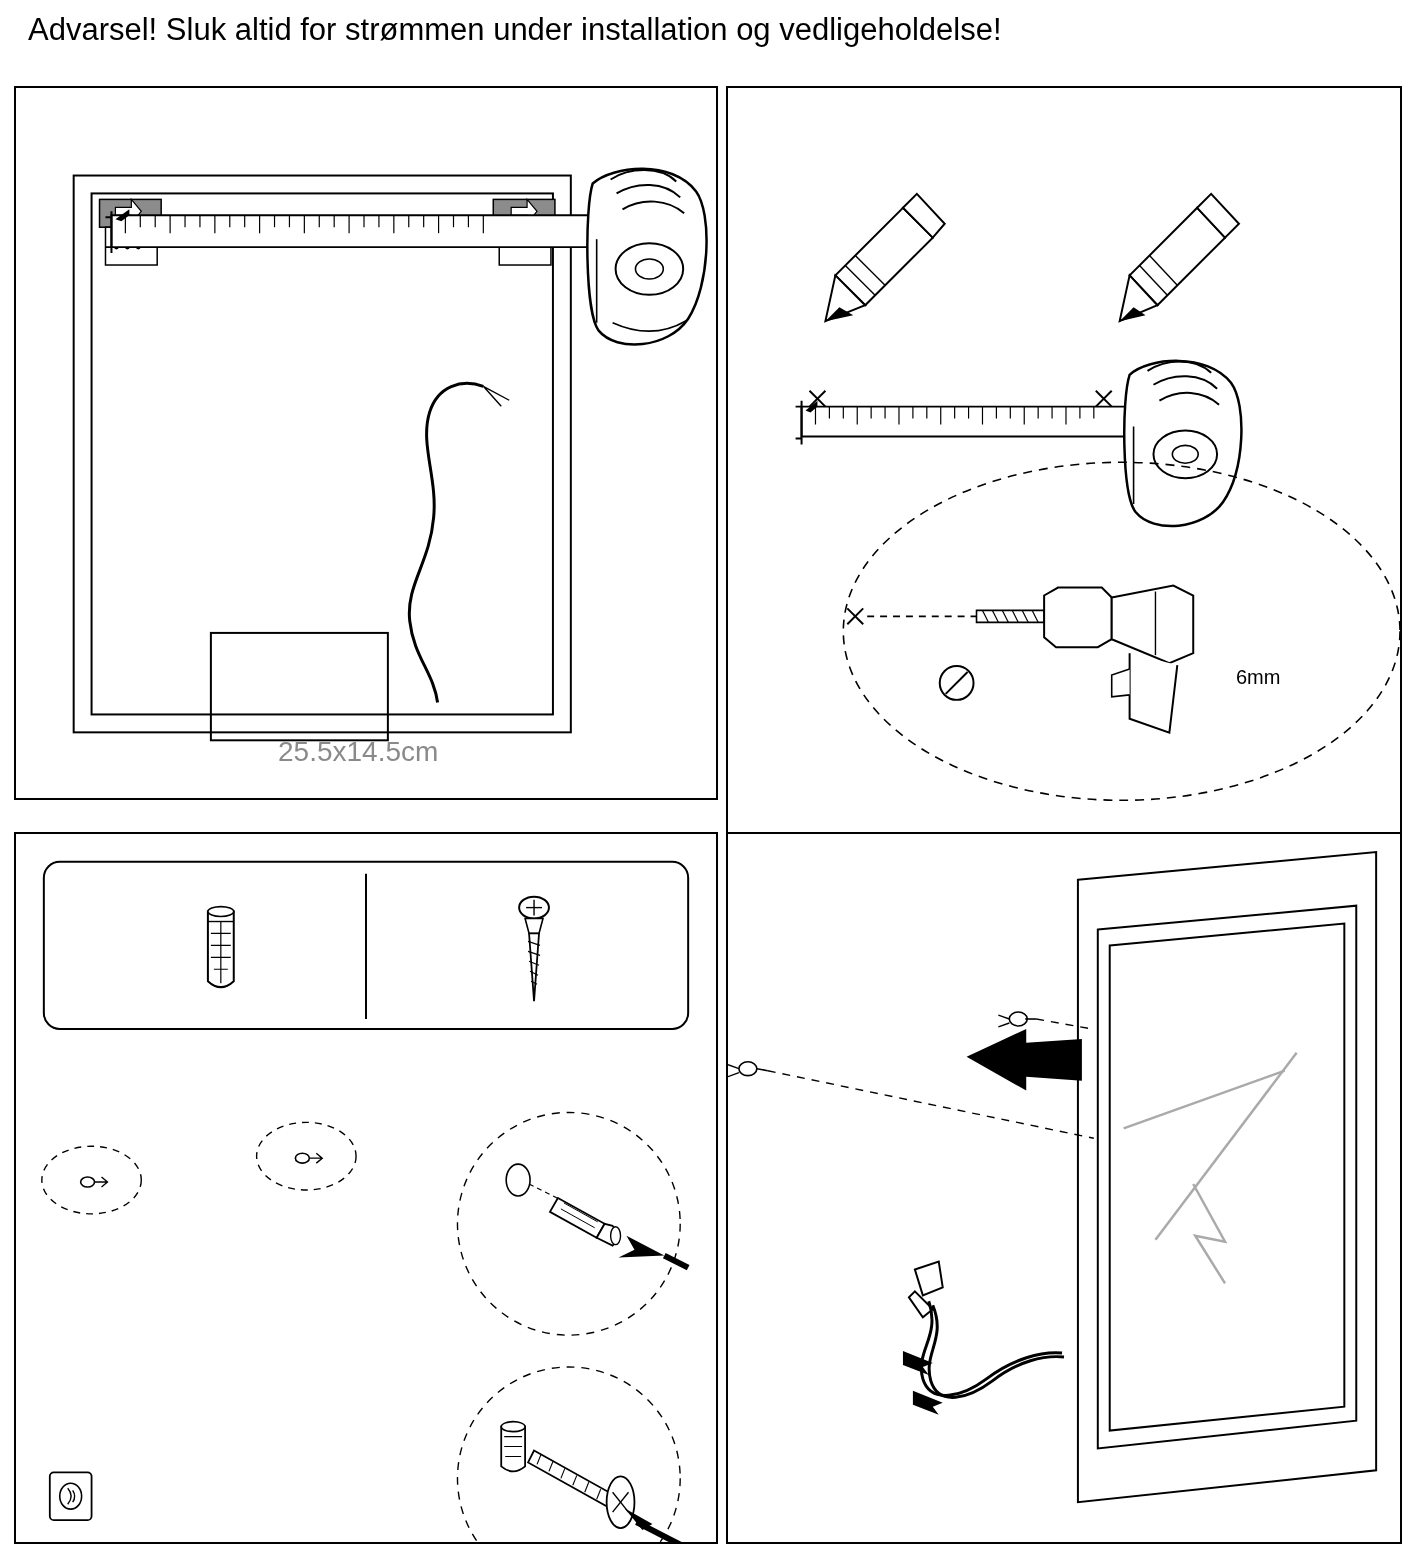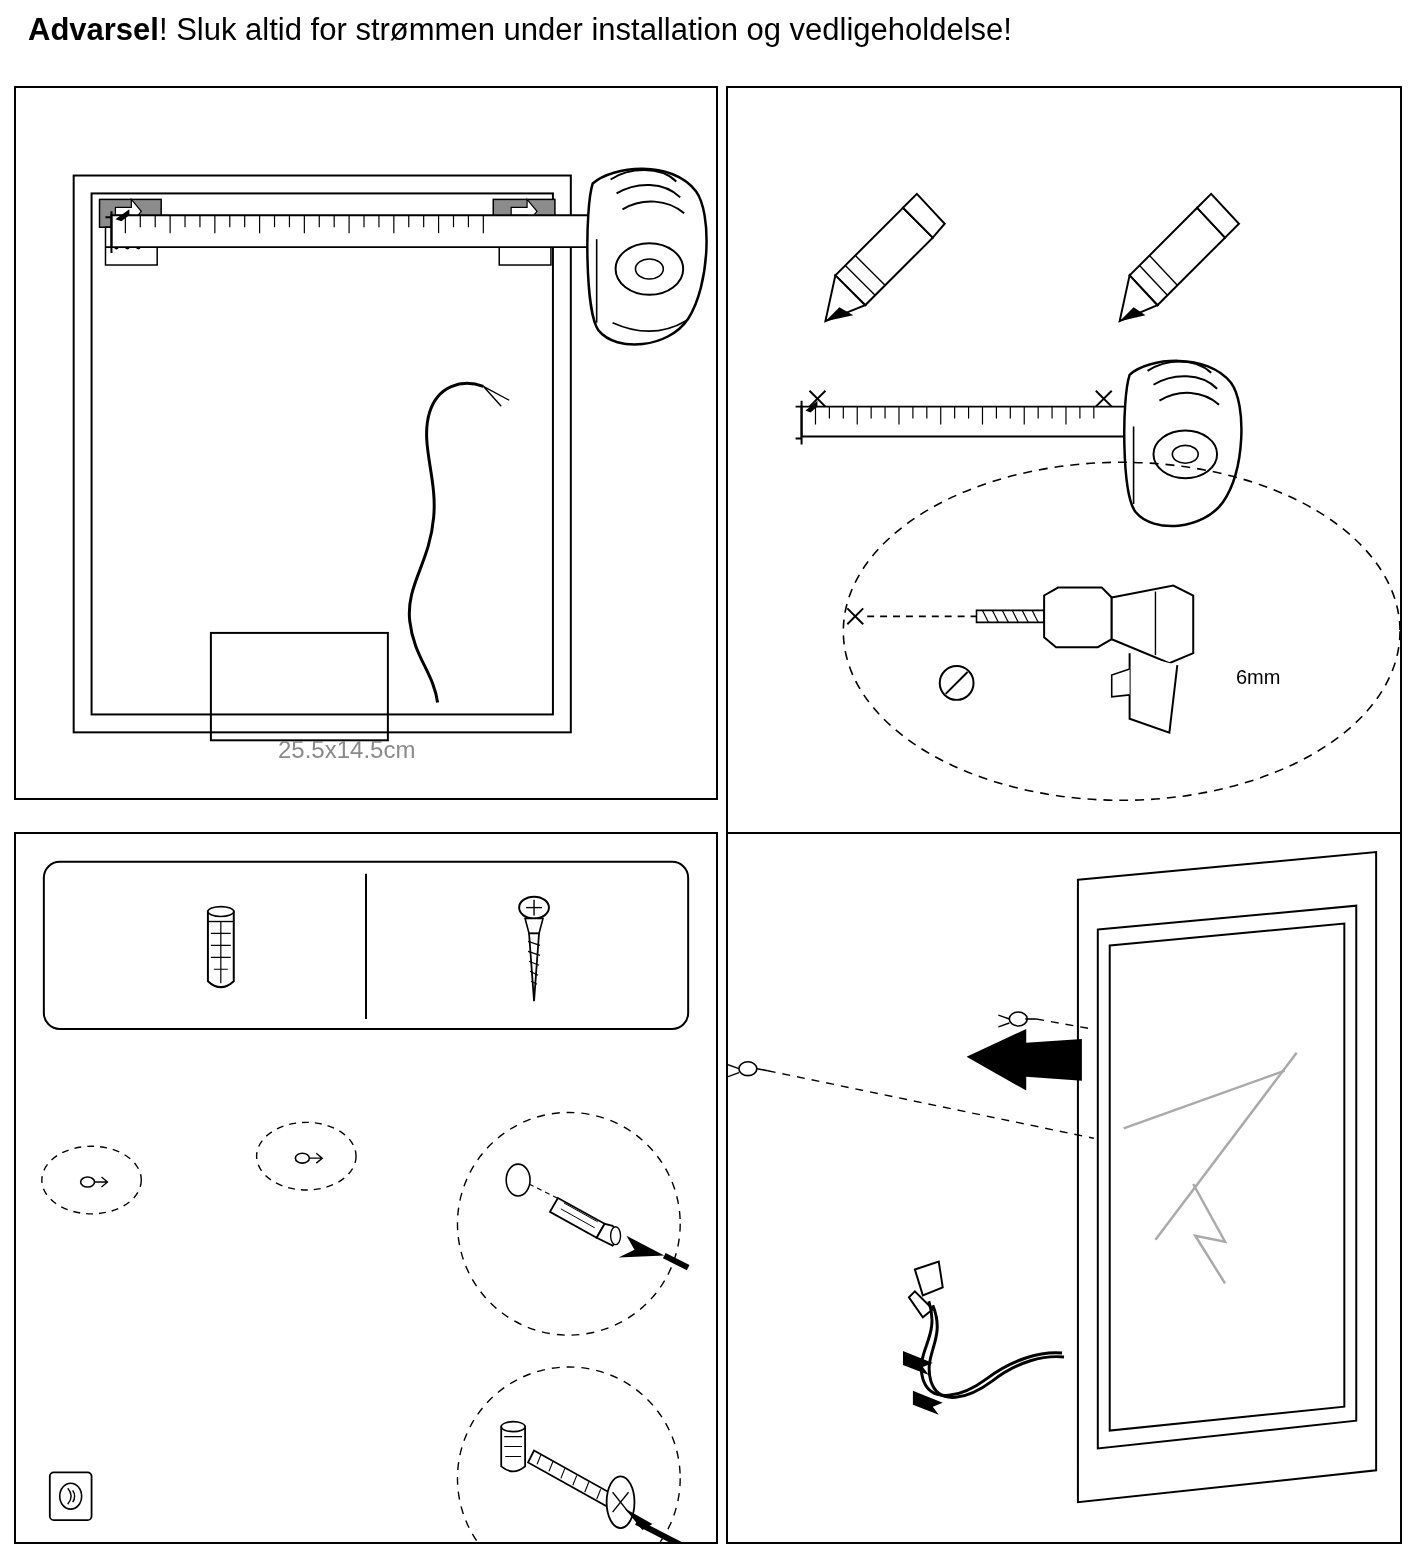--- a/index.html
+++ b/index.html
@@ -26,21 +26,21 @@
   .warning {
     position: absolute;
     left: 28px;
     top: 8px;
     width: 1360px;
     font-size: 31px;
     line-height: 44px;
     white-space: nowrap;
   }
   .warning .bold {
-    font-weight: bold;
+    font-weight: normal;
   }
 
   
   .panel {
     position: absolute;
     border: 2px solid #000;
     box-sizing: border-box;
     background: #fff;
   }
   #panel-1 { left: 14px;  top: 86px;  width: 704px;  height: 714px; }
@@ -60,21 +60,21 @@
     position: absolute;
     font-family: "Liberation Sans", sans-serif;
     color: #000;
     white-space: nowrap;
   }
 
   
   #label-mirror-size {
     left: 262px;
     top: 648px;
-    font-size: 24px;
+    font-size: 28px;
     color: #8a8a8a;
   }
 
   
   #label-drill-size {
     left: 508px;
     top: 578px;
     font-size: 20px;
   }
 </style>

